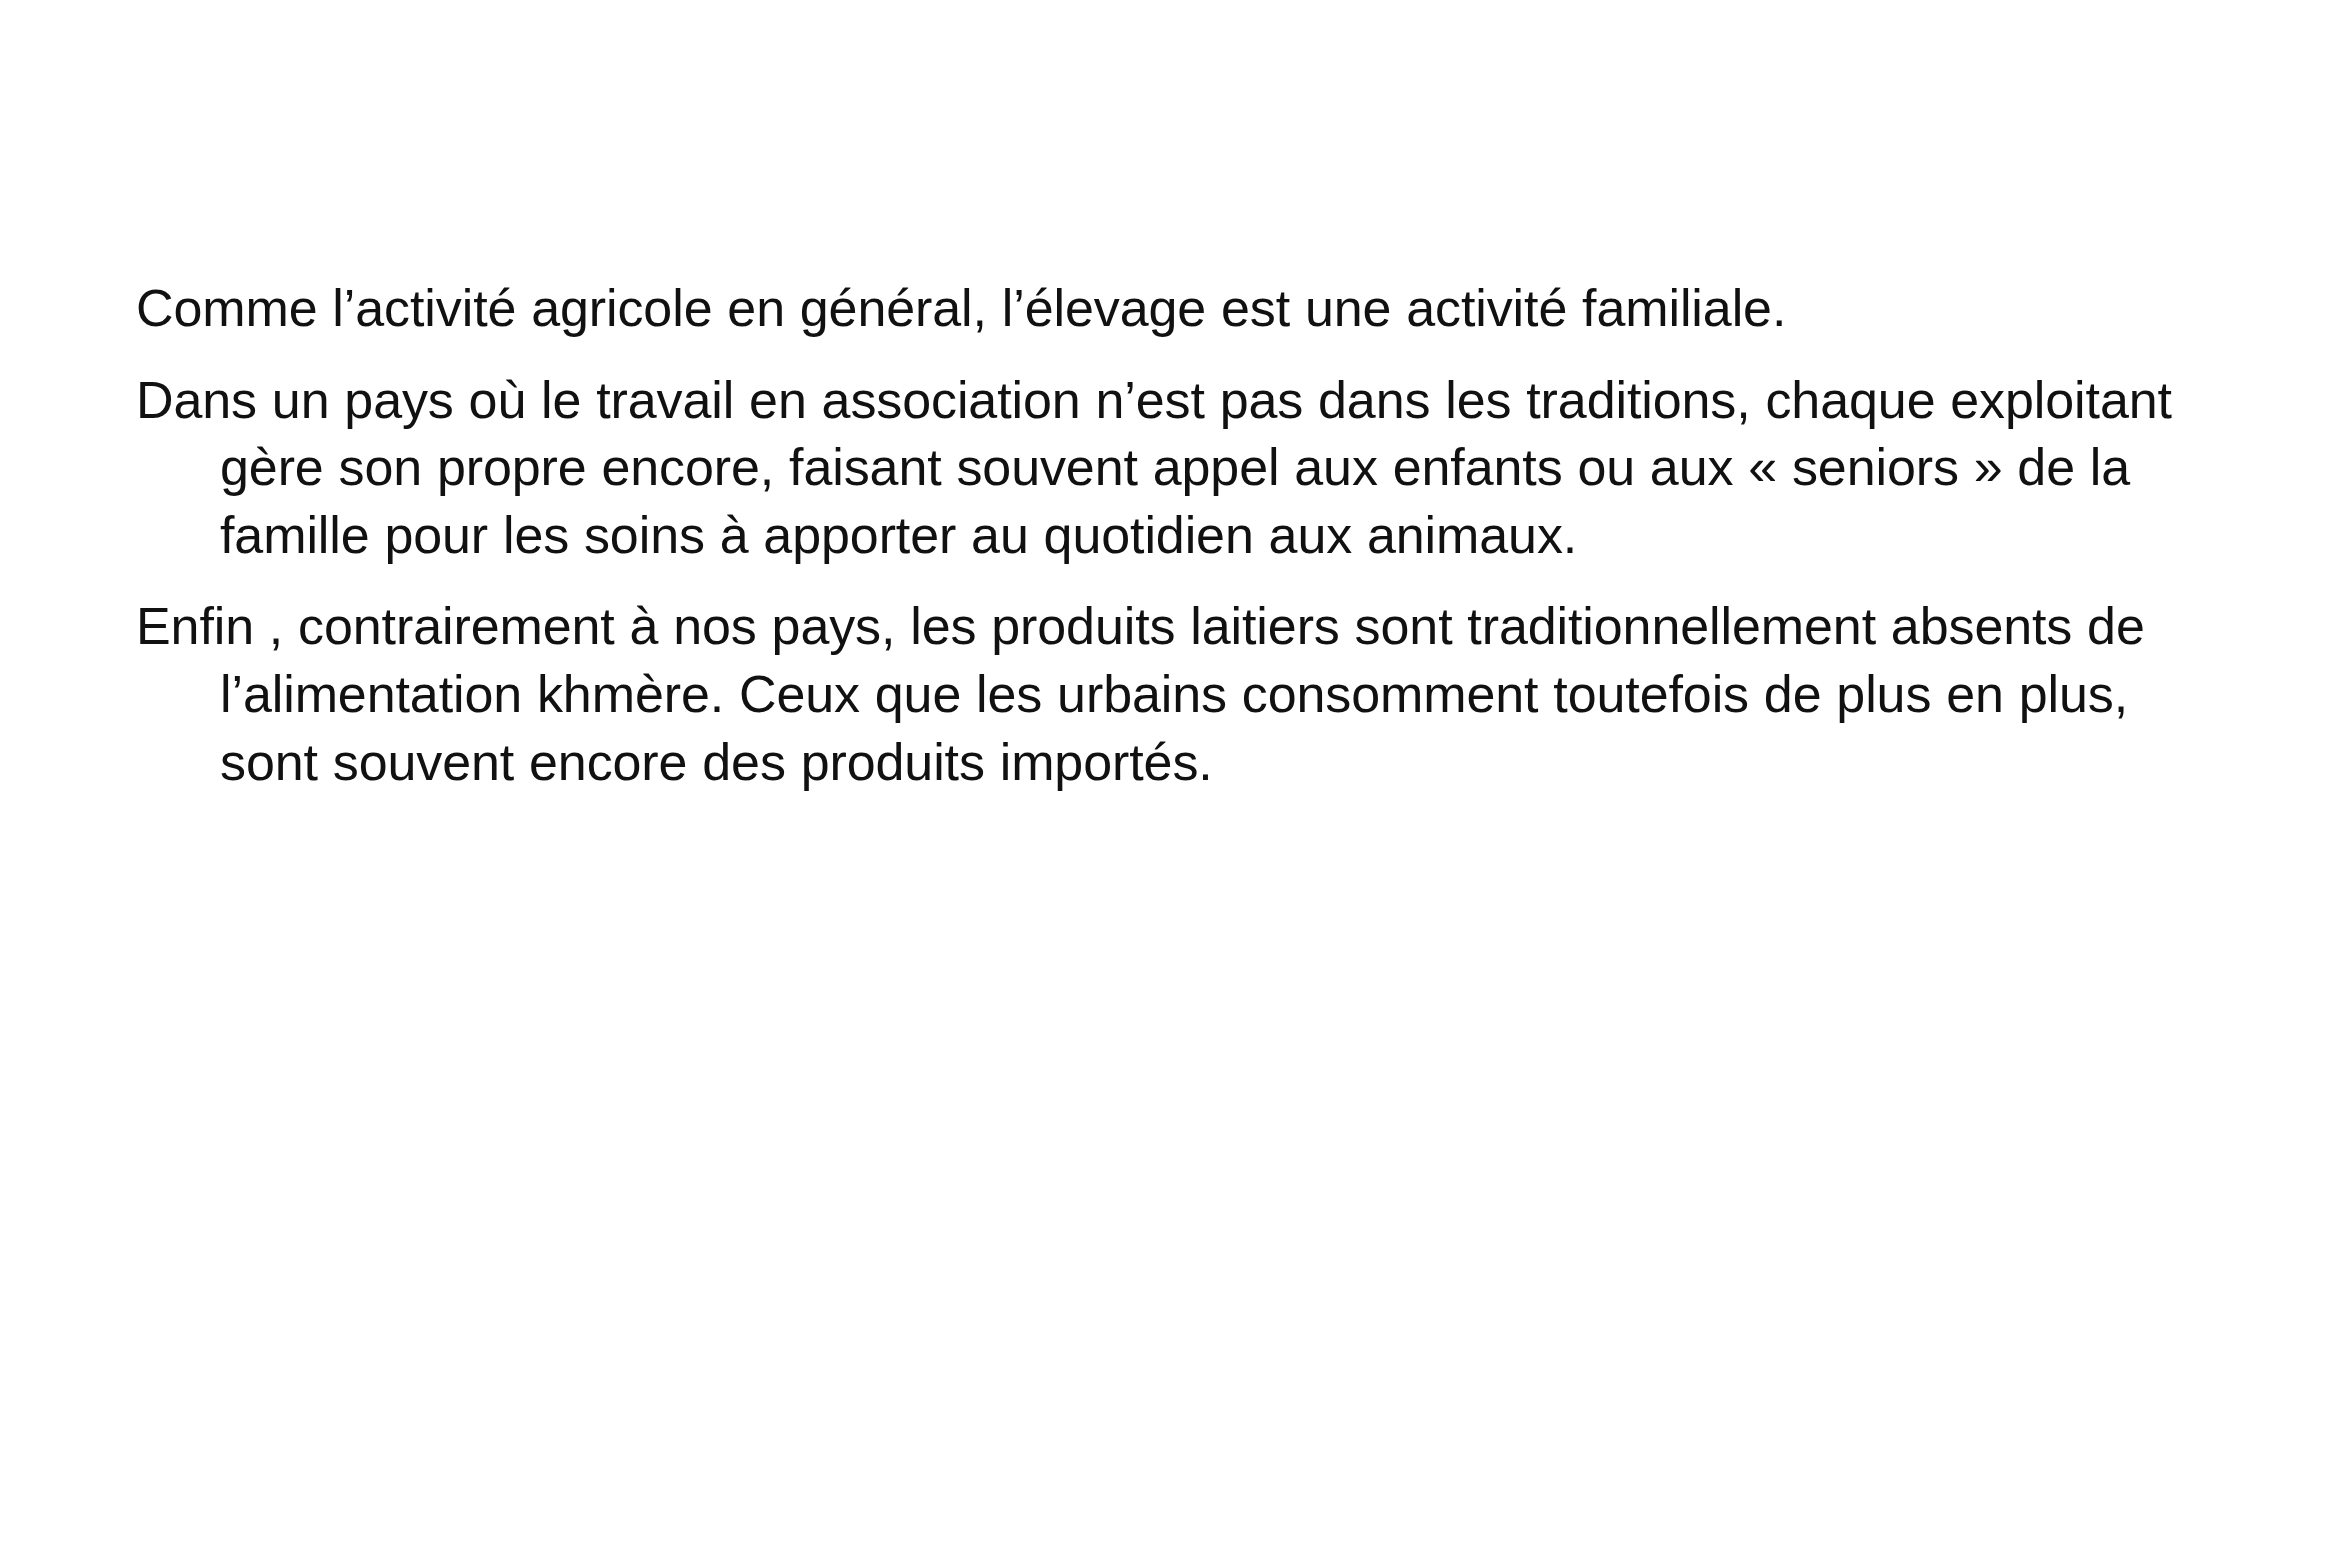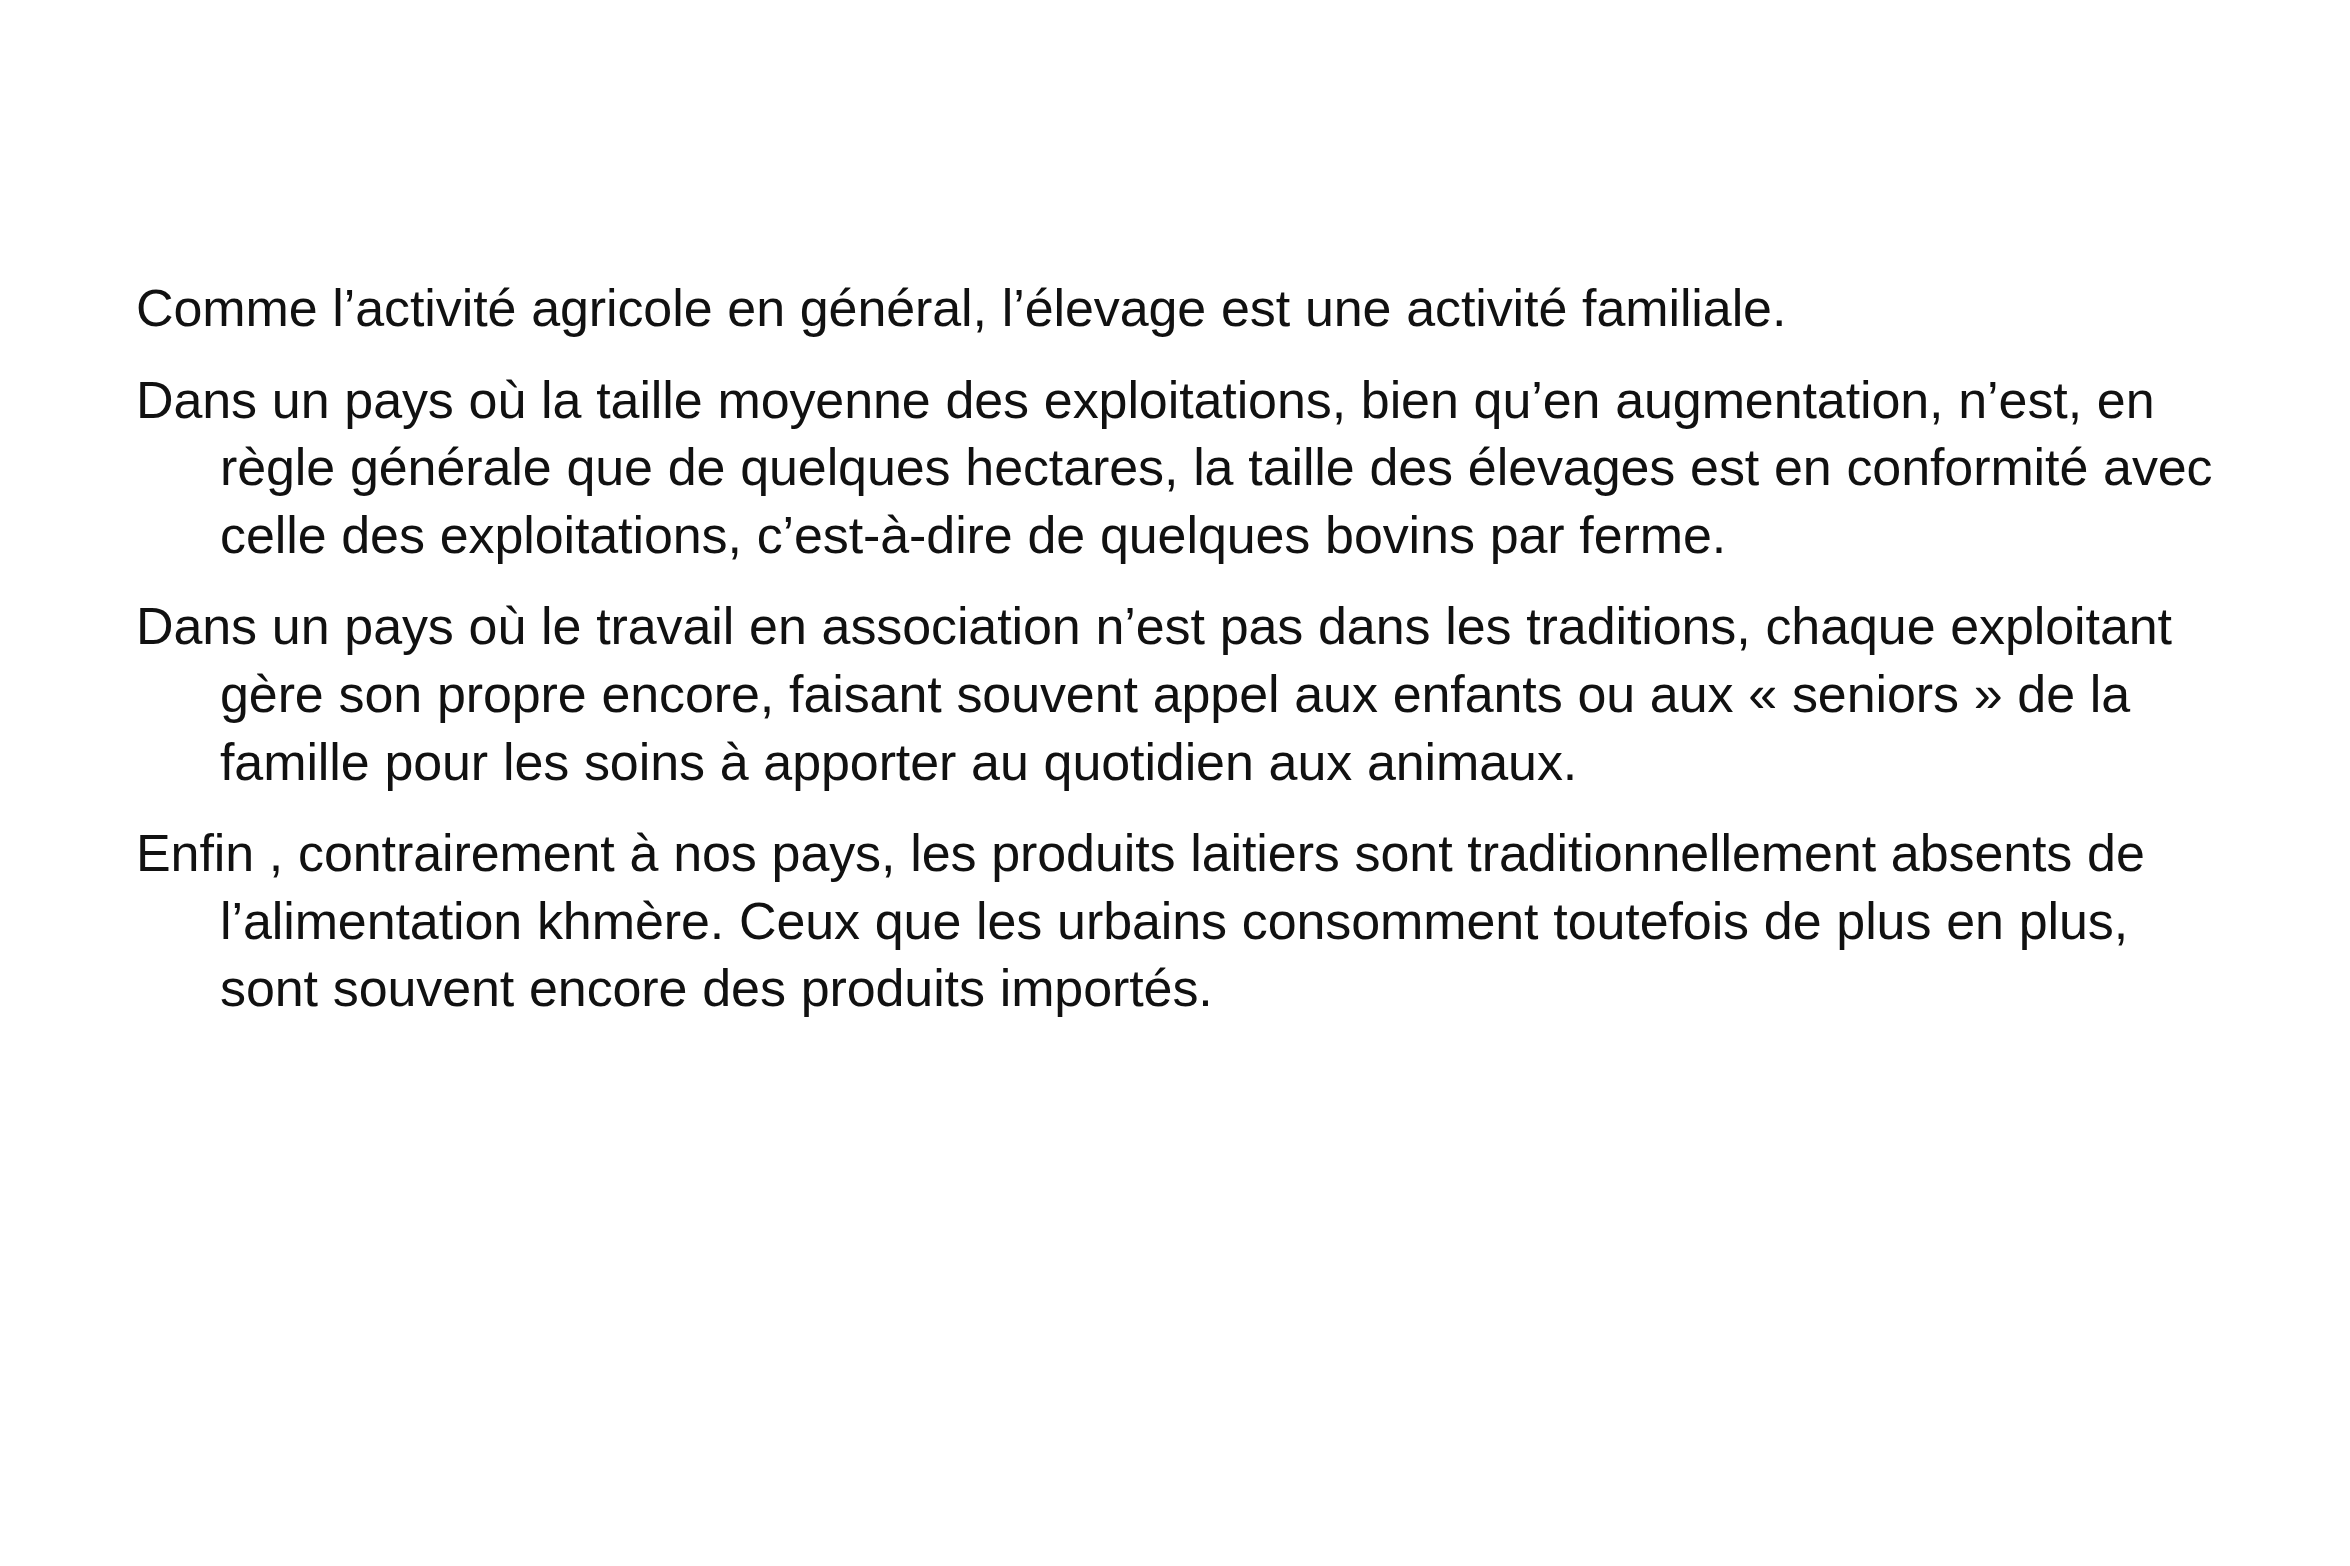--- a/index.html
+++ b/index.html
@@ -40,18 +40,17 @@
   .para:last-child {
     margin-bottom: 0;
   }
 </style>
 </head>
 <body>
 
 <div class="slide">
   <div class="content-block">
     <p class="para">Comme l’activité agricole en général, l’élevage est une activité familiale.</p>
-    <p class="para">Dans un pays où la taille moyenne des exploitations, bien qu’en augmentation, n’est, en règle générale que de quelques hectares, la taille des élevages est en conformité avec celle des exploitations, c’est-à-dire de quelques bovins par ferme.</p>
     <p class="para">Dans un pays où le travail en association n’est pas dans les traditions, chaque exploitant gère son propre encore, faisant souvent appel aux enfants ou aux « seniors » de la famille pour les soins à apporter au quotidien aux animaux.</p>
     <p class="para">Enfin , contrairement à nos pays, les produits laitiers sont traditionnellement absents de l’alimentation khmère. Ceux que les urbains consomment toutefois de plus en plus, sont souvent encore des produits importés.</p>
   </div>
 </div>
 
 
 </body></html>

